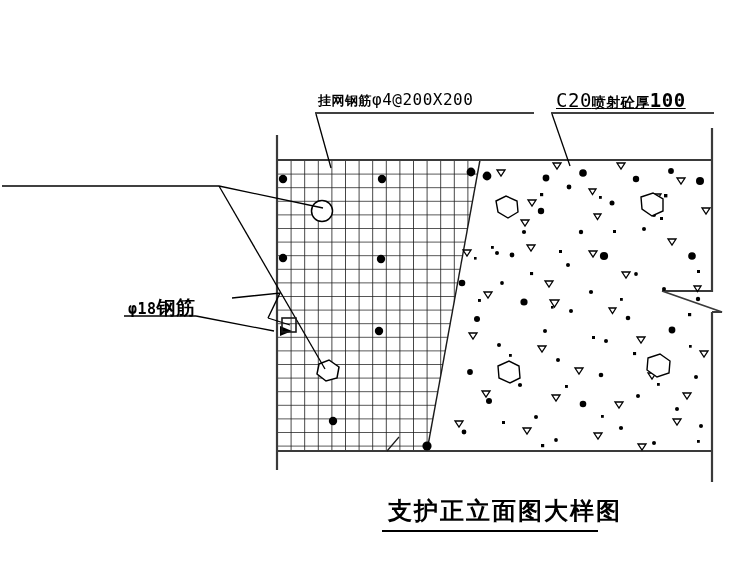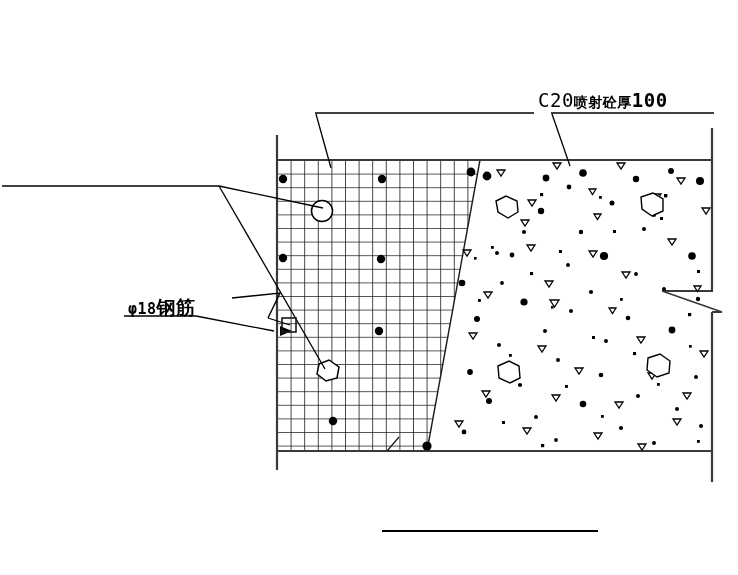--- a/index.html
+++ b/index.html
@@ -51,23 +51,24 @@
   #label-drain-pipe .cjk { font-size: 15px; }
   
   #label-mesh-rebar {
     left: 318px;
     top: 92px;
     font-size: 16px;
   }
   #label-mesh-rebar .cjk { font-size: 13px; }
   
   #label-shotcrete {
-    left: 538px;
+    left: 556px;
     top: 91px;
     font-size: 19px;
+    text-decoration: underline;
   }
   #label-shotcrete .cjk { font-size: 14px; }
   #label-shotcrete .bold-num { font-weight: bold; font-size: 19px; }
   
   #label-rebar18 {
     left: 128px;
     top: 298px;
     font-size: 15px;
     font-weight: bold;
   }
@@ -297,23 +298,27 @@
     <g stroke="#1a1a1a" stroke-width="1.2" fill="none">
       <line x1="387" y1="451" x2="399" y2="437"></line>
     </g>
 
     <g>
       <line x1="382" y1="531" x2="598" y2="531" stroke="#000000" stroke-width="2"></line>
     </g>
   </svg>
 
 
+  <div class="lbl lbl-num" id="label-mesh-rebar">
+    <span class="cjk lbl-cjk">挂网钢筋</span><span>φ4@200X200</span>
+  </div>
 
   <div class="lbl lbl-num" id="label-shotcrete">
     <span>C20</span><span class="cjk lbl-cjk">喷射砼厚</span><span class="bold-num">100</span>
   </div>
 
   <div class="lbl lbl-num" id="label-rebar18">
     <span>φ18</span><span class="cjk lbl-cjk">钢筋</span>
   </div>
 
+  <div class="lbl lbl-cjk" id="drawing-title">支护正立面图大样图</div>
 
 </div>
 
 </body></html>

